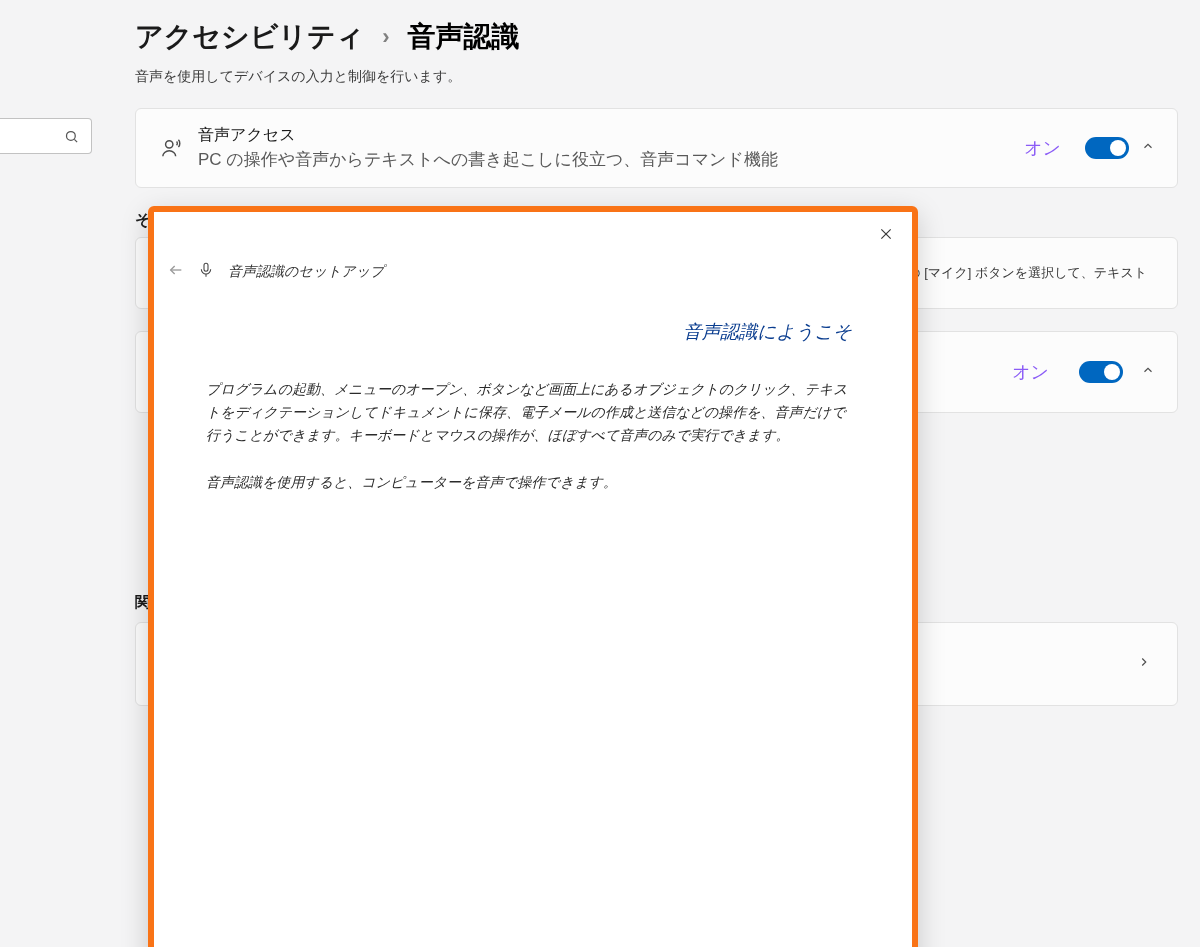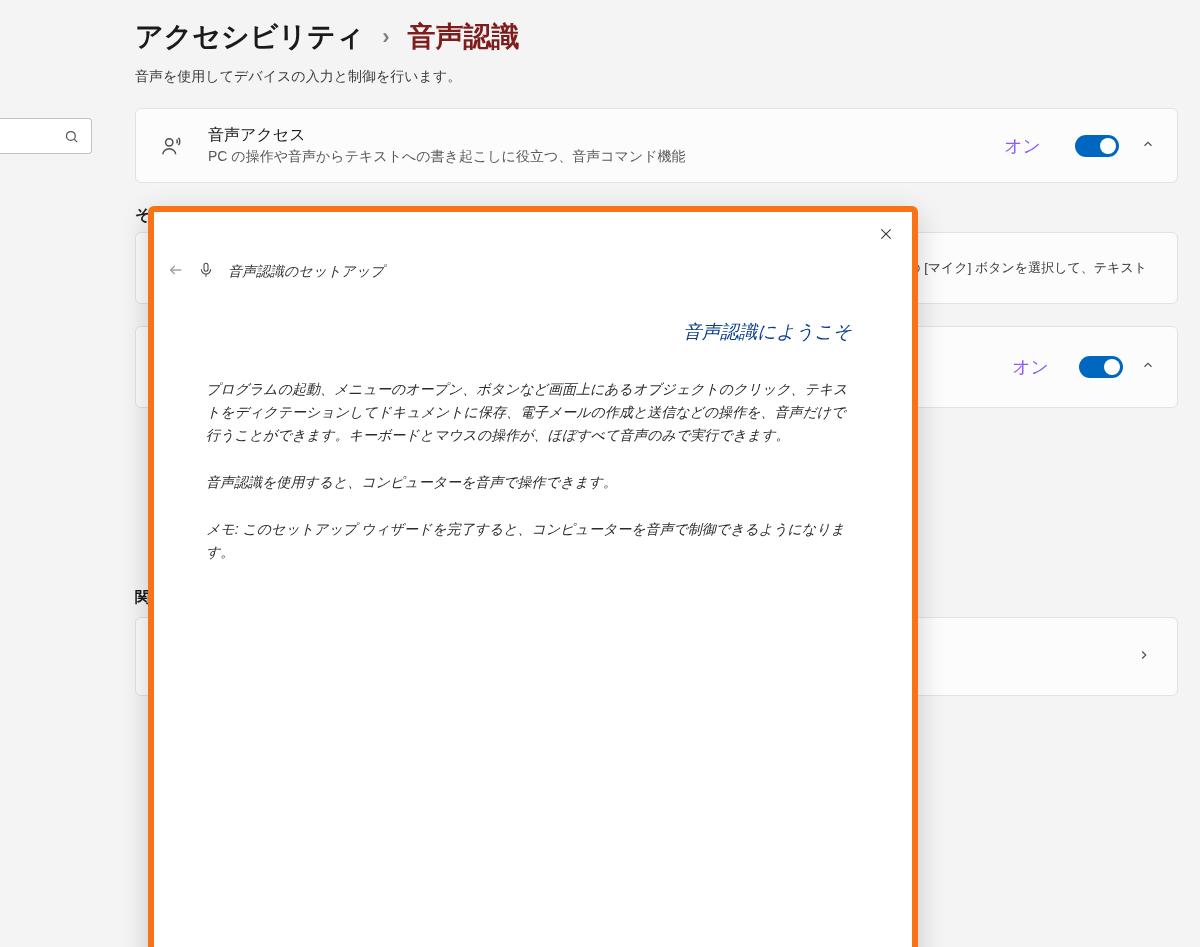--- a/index.html
+++ b/index.html
@@ -17,21 +17,21 @@
   .breadcrumb {
     padding: 18px 0 8px 135px;
     font-size: 28px;
     font-weight: 600;
     display: flex;
     align-items: center;
     gap: 18px;
   }
   .breadcrumb .crumb-parent { color: #1a1a1a; }
   .breadcrumb .crumb-sep    { color: #808080; font-size: 22px;}
-  .breadcrumb .crumb-current{ color: #7f1d1d; }
+  .breadcrumb .crumb-current{ color: #000000; }
 
   .page-desc {
     padding: 4px 8px 22px 135px;
     font-size: 14px;
     color: #3c3c3c;
   }
 
   
   .search-wrap {
     position: absolute;
@@ -55,26 +55,26 @@
   }
   .card {
     background:#fcfcfc;
     border:1px solid #e2e2e2;
     border-radius: 6px;
   }
   .card-row{
     display:flex;
     align-items:center;
     padding: 16px 22px;
-    gap: 22px;
+    gap: 12px;
   }
   .card-icon { width: 28px; display:flex; justify-content:center; color:#4d4d4d;}
   .card-texts{ flex:1; }
   .card-title{ font-size:16px; }
-  .card-sub  { font-size:14px; color:#595959; margin-top:2px;}
+  .card-sub  { font-size:17px; color:#595959; margin-top:2px;}
   .toggle-state{ font-size:18px; color:#8b5cf6; margin-right:12px;}
   .toggle{
     width:44px;height:22px;border-radius:11px;
     background:#0067c0; position:relative;
   }
   .toggle::after{
     content:""; position:absolute; right:3px; top:3px;
     width:16px;height:16px;border-radius:50%; background:#fff;
   }
   .chev{ color:#4e4e4e; }
@@ -271,20 +271,19 @@
           <line x1="12" y1="18" x2="12" y2="22"></line>
       </svg>
     </span>
     <span>音声認識のセットアップ</span>
   </div>
 
   <div class="wizard-body">
     <div class="wizard-welcome">音声認識にようこそ</div>
     <p>プログラムの起動、メニューのオープン、ボタンなど画面上にあるオブジェクトのクリック、テキストをディクテーションしてドキュメントに保存、電子メールの作成と送信などの操作を、音声だけで行うことができます。キーボードとマウスの操作が、ほぼすべて音声のみで実行できます。</p>
     <p>音声認識を使用すると、コンピューターを音声で操作できます。</p>
-    <p>メモ: このセットアップ ウィザードを完了すると、コンピューターを音声で制御できるようになります。</p>
   </div>
 
   <div class="wizard-buttons">
     <button class="primary">次へ(N)</button>
     <button>キャンセル</button>
   </div>
 </div>
 
 </body></html>

